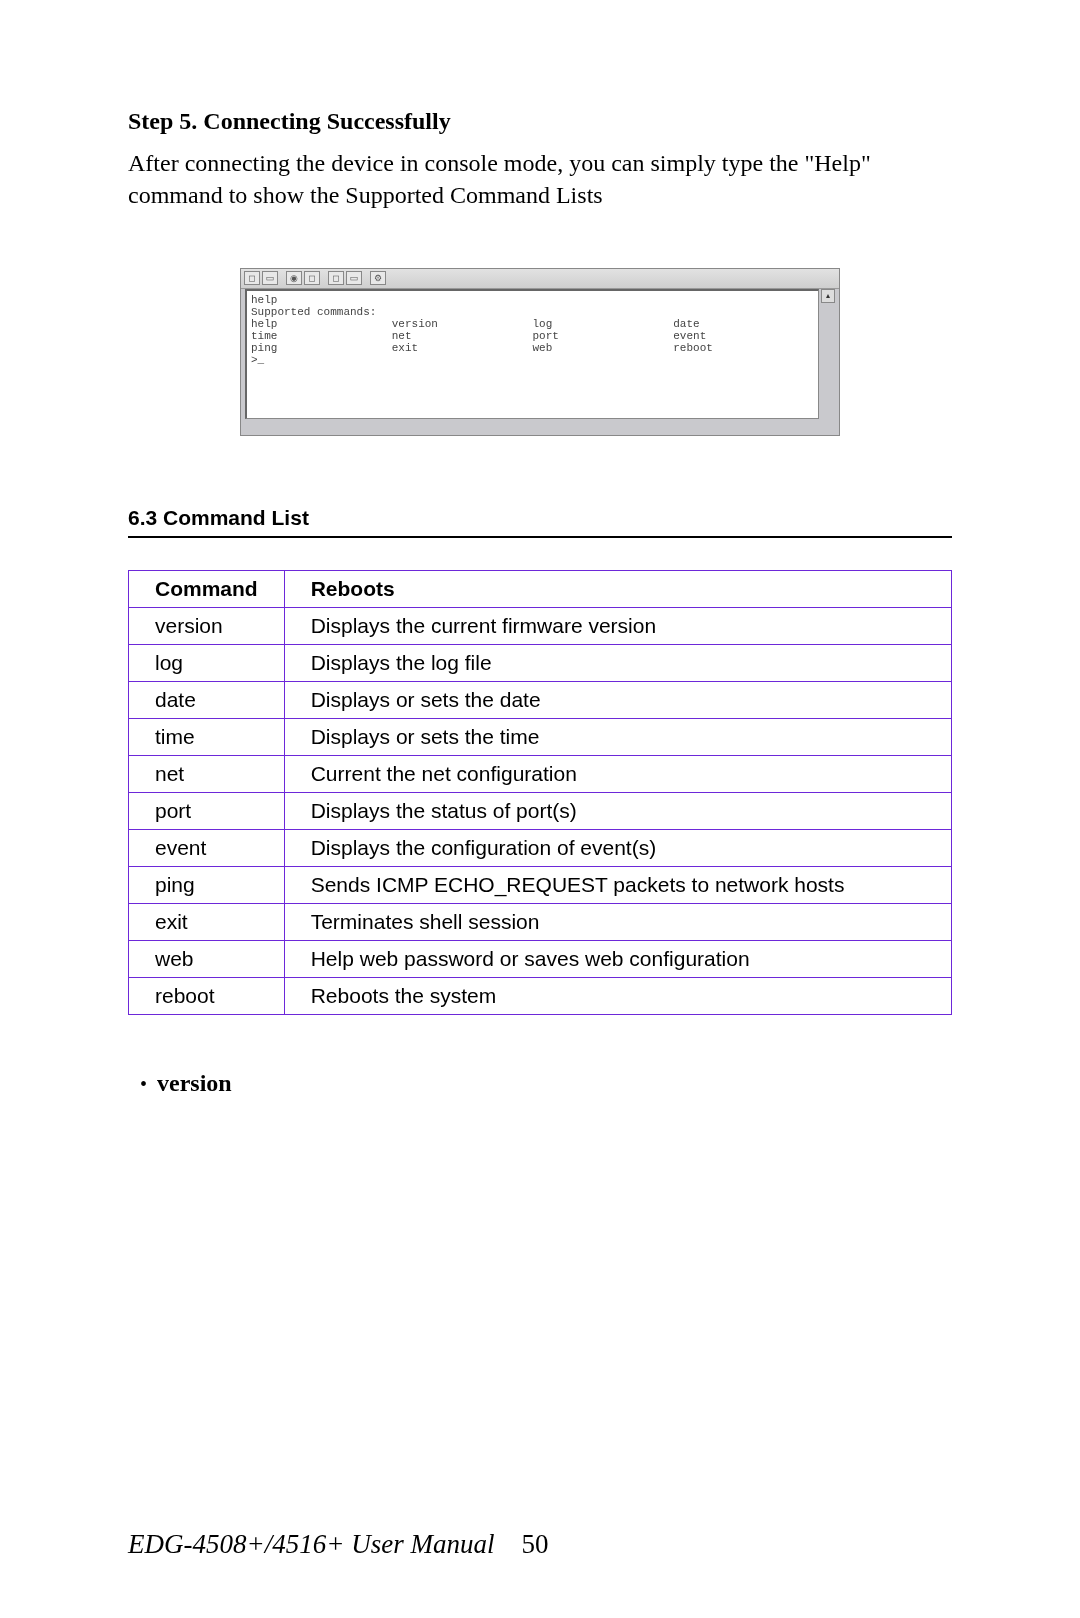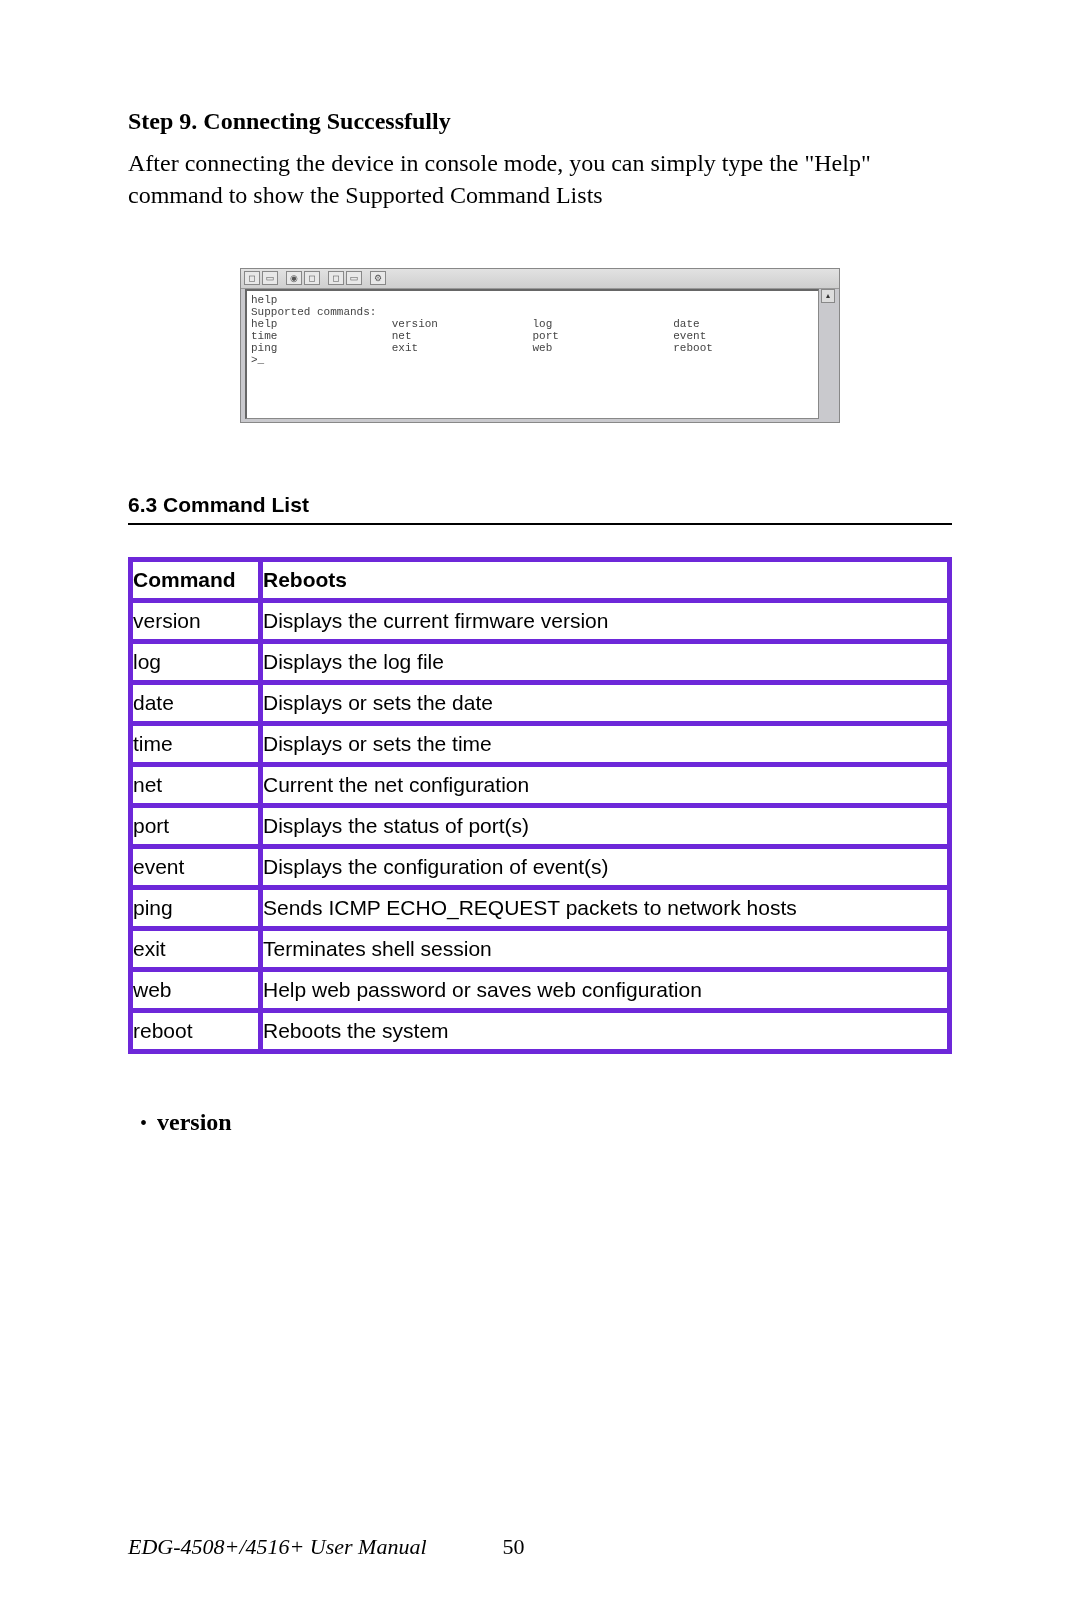--- a/index.html
+++ b/index.html
@@ -57,21 +57,21 @@
       width: 4px;
     }
     .console-info {
       padding: 12px 6px 4px 6px;
       font-family: "Courier New", monospace;
       font-size: 11px;
       color: #444;
       line-height: 1.25;
     }
     .console-term-wrap {
-      padding: 0 4px 3px 4px;
+      padding: 0 4px 16px 4px;
       display: flex;
     }
     .console-term {
       background: #ffffff;
       border: 1px solid #888;
       border-top: 2px solid #666;
       border-left: 2px solid #666;
       flex: 1;
       padding: 3px 4px 30px 4px;
       font-family: "Courier New", monospace;
@@ -114,22 +114,22 @@
       margin-bottom: 32px;
     }
     .cmd-table {
       border-collapse: collapse;
       width: 100%;
       font-family: Arial, Helvetica, sans-serif;
       font-size: 21px;
       margin-bottom: 55px;
     }
     .cmd-table th, .cmd-table td {
-      border: 5px solid #6d28d9;
-      padding: 6px 0;
+      border: 1px solid #6d28d9;
+      padding: 6px 26px;
       text-align: left;
       vertical-align: top;
     }
     .cmd-table th {
       font-weight: bold;
     }
     .cmd-table td.cmd-col {
       width: 130px;
     }
     .bullet-block {
@@ -152,32 +152,32 @@
     .bullet-body {
       font-size: 24px;
       line-height: 1.35;
       margin-left: 30px;
     }
     .footer {
       position: absolute;
       bottom: 58px;
       left: 128px;
       font-style: italic;
-      font-size: 22px;
-      display: flex;
-      gap: 76px;
+      font-size: 27px;
+      display: flex;
+      gap: 27px;
     }
     .footer-page {
       font-style: normal;
     }
   </style>
 </head>
 <body>
 
-<div class="step-heading">Step 9. Connecting Successfully</div>
+<div class="step-heading">Step 5. Connecting Successfully</div>
 <div class="step-body">After connecting the device in console mode, you can simply type the "Help" command to show the Supported Command Lists</div>
 
 <div class="console-wrapper">
   <div class="console-window">
     <div class="console-toolbar">
       <div class="tb-btn">◻</div>
       <div class="tb-btn">▭</div>
       <div class="tb-sep"></div>
       <div class="tb-btn">◉</div>
       <div class="tb-btn">◻</div>

